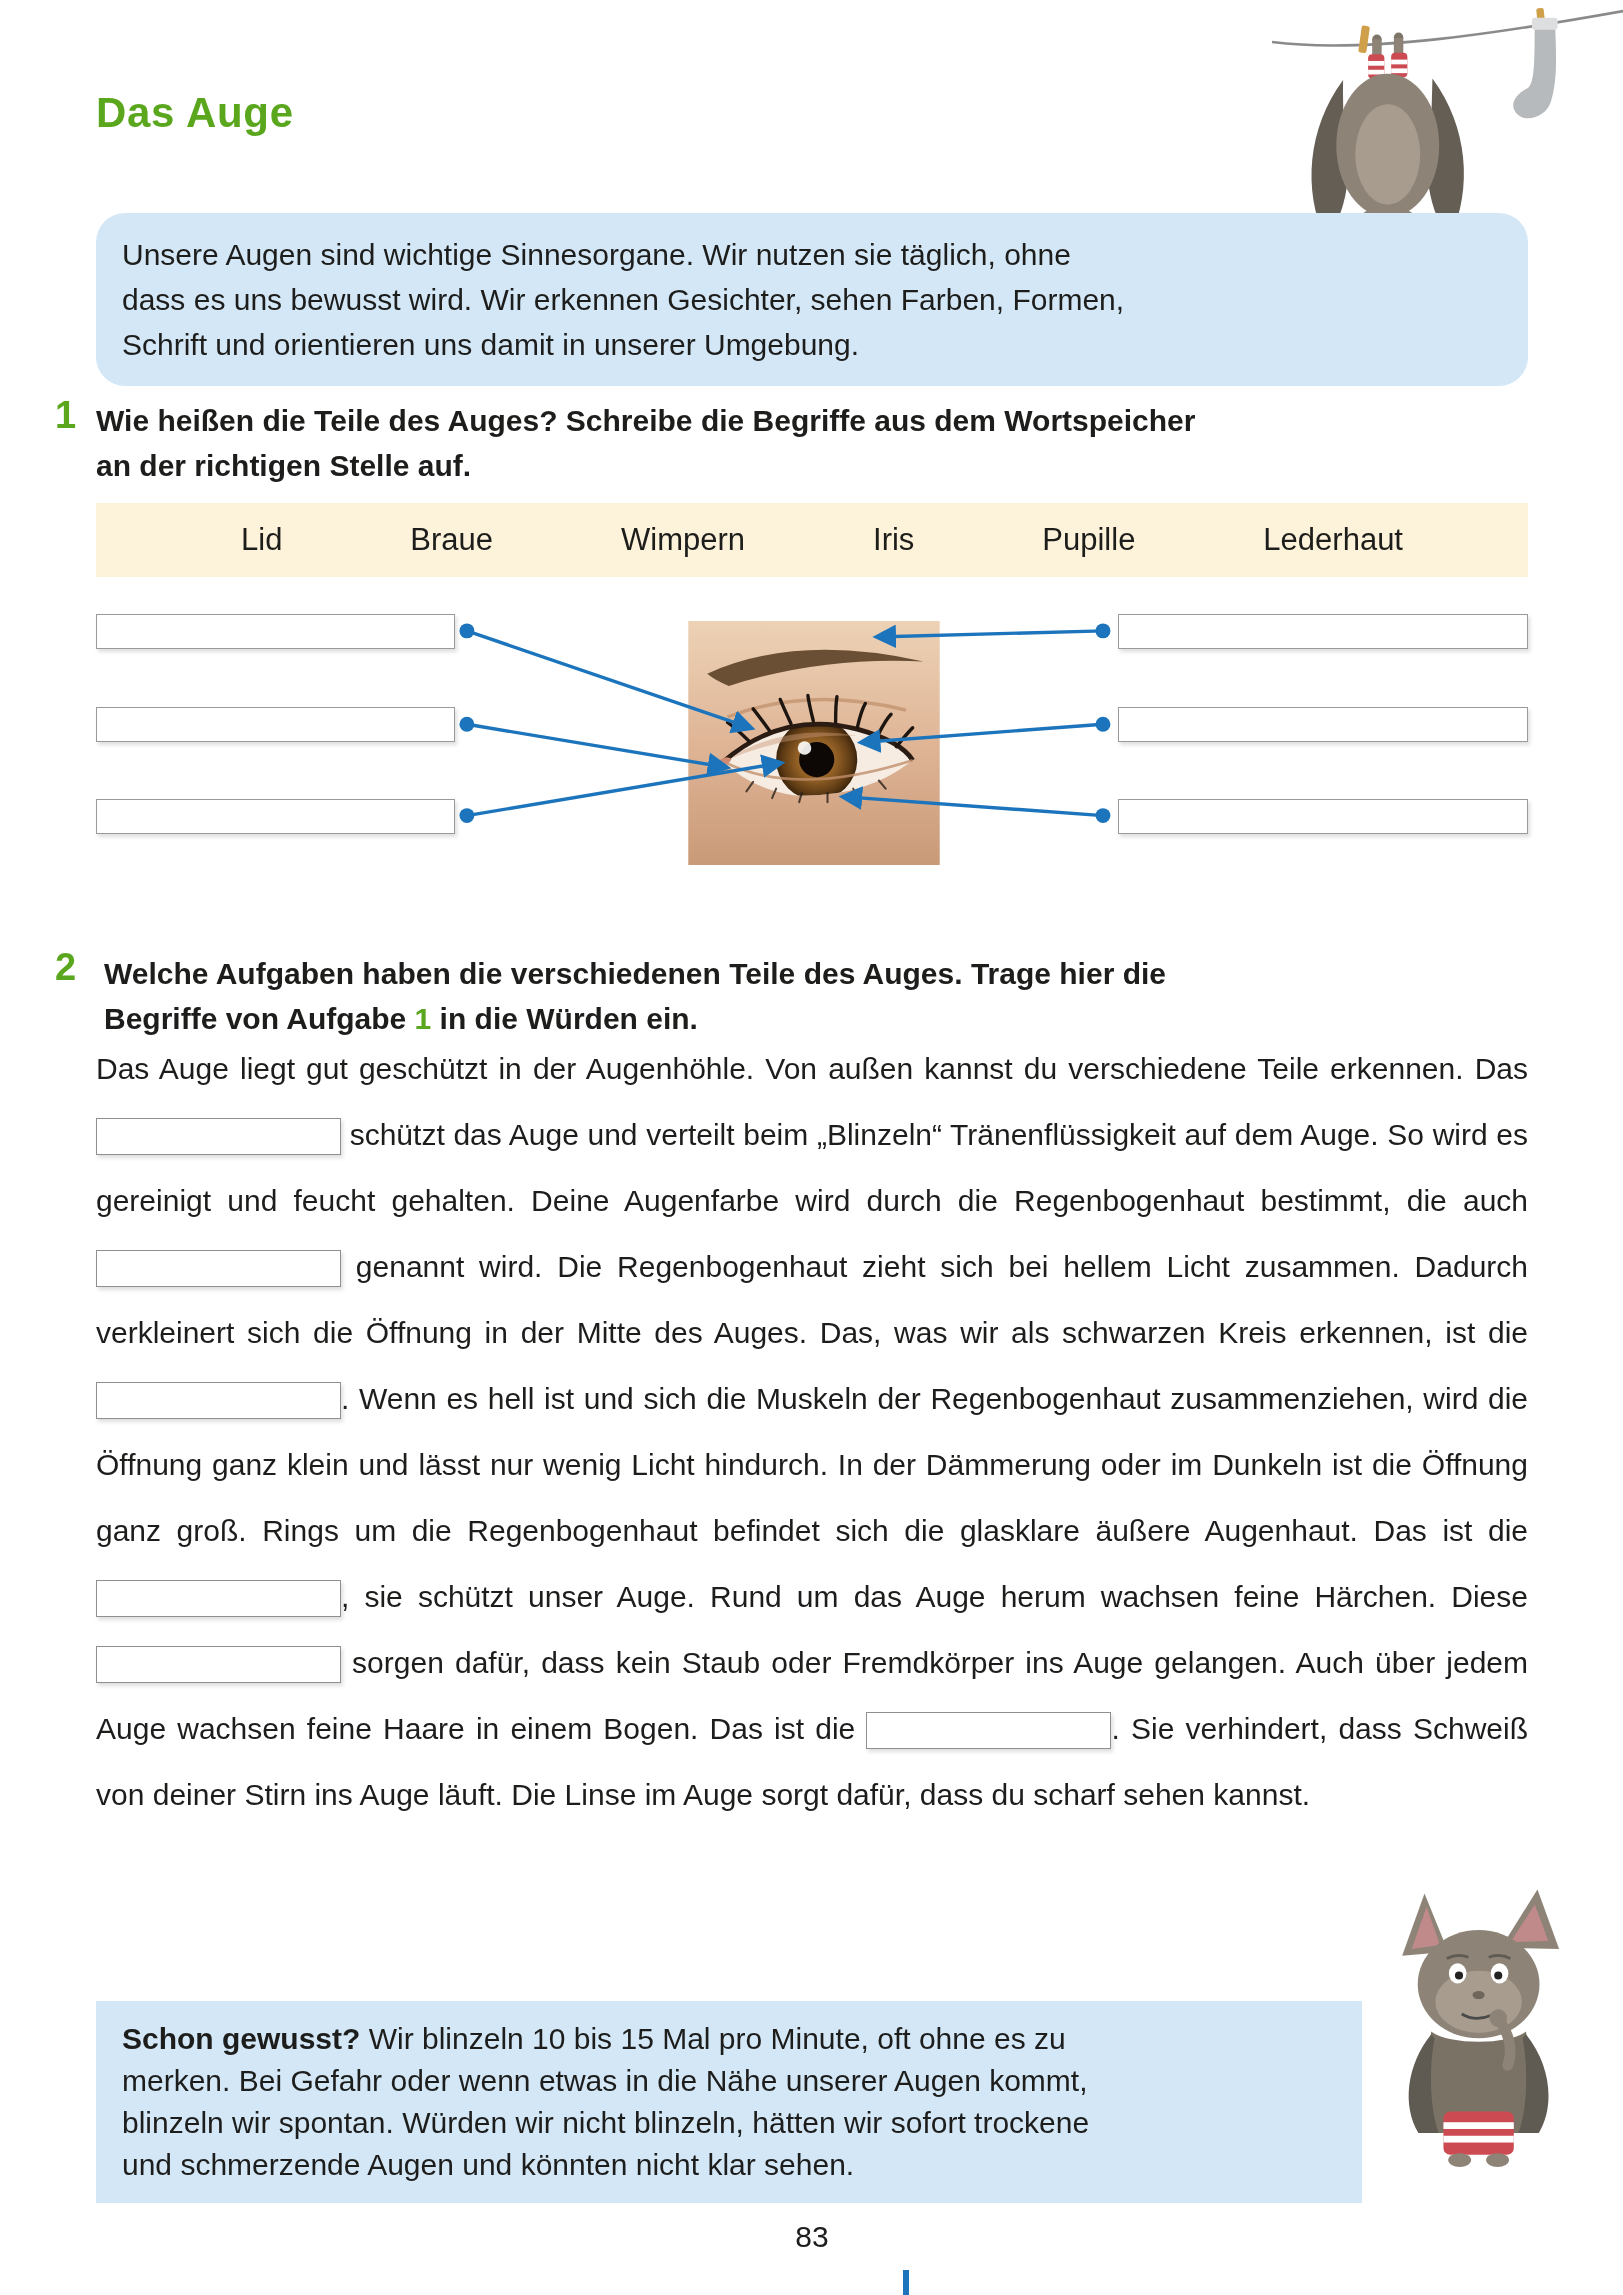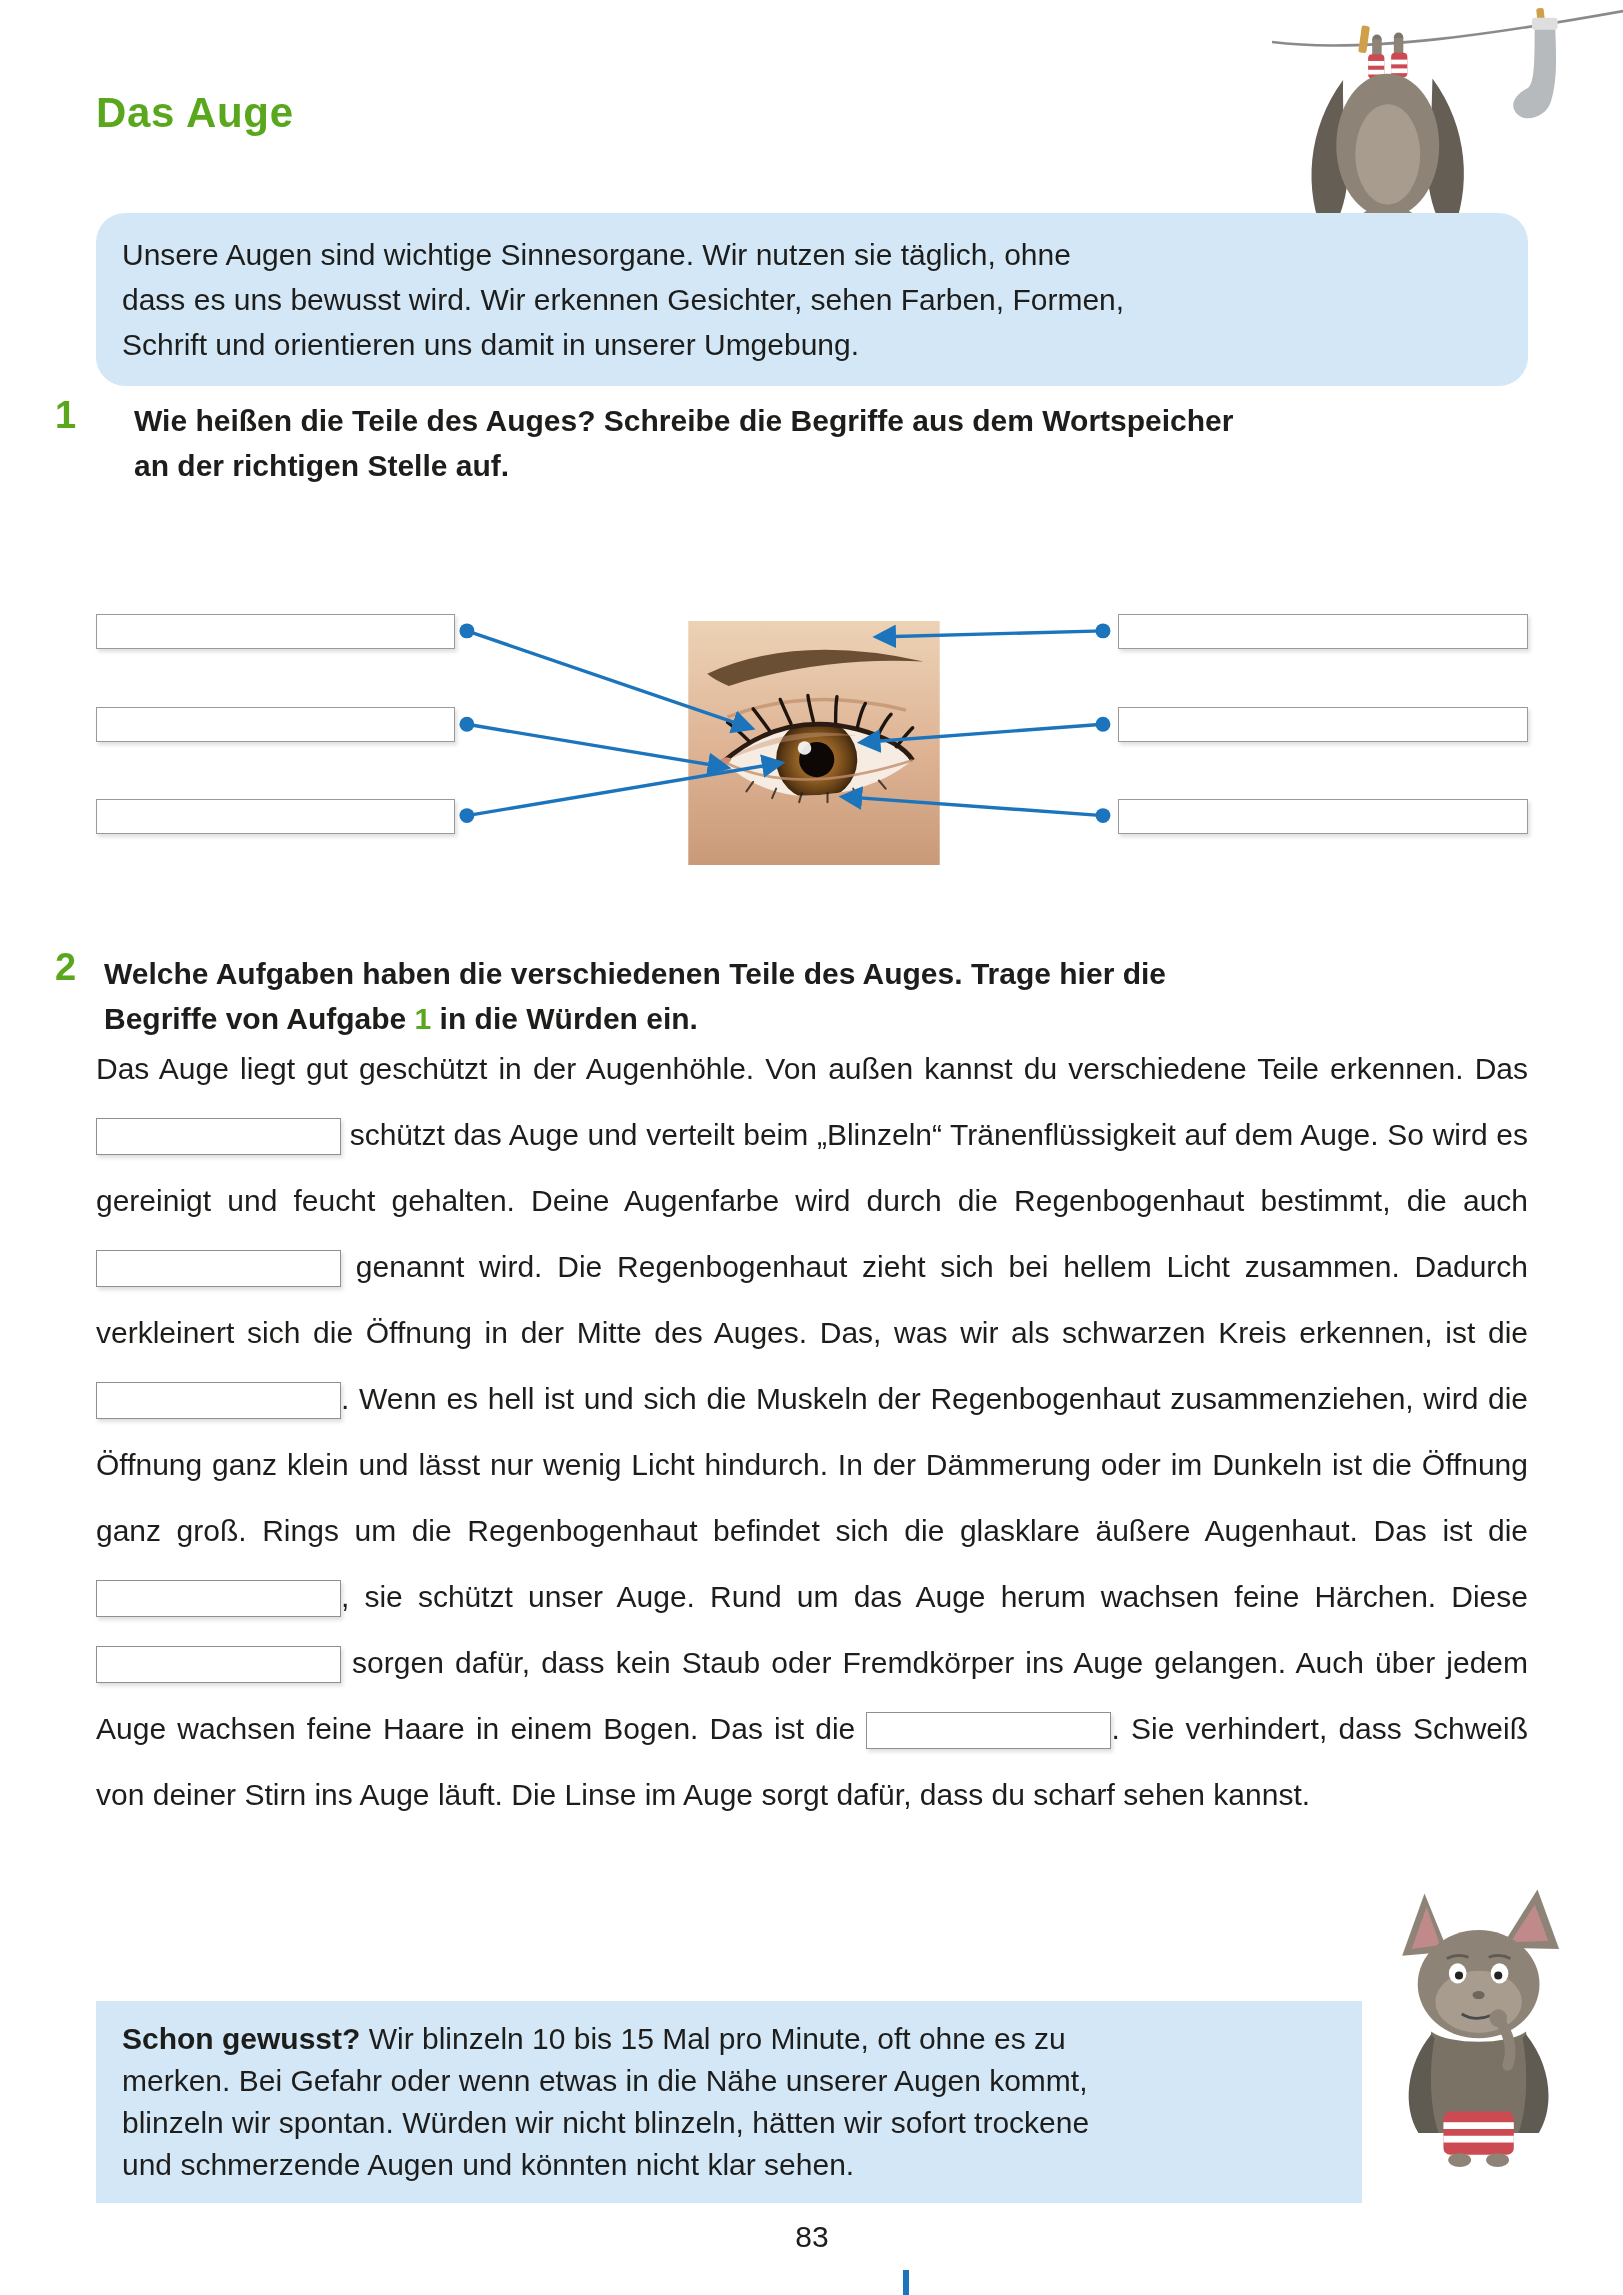--- a/index.html
+++ b/index.html
@@ -19,21 +19,21 @@
   }
   .task-number {
     position:absolute; left:55px; width:41px;
     font-size:38px; font-weight:bold; color:var(--green,#5aa71e);
   }
   .task-text {
     position:absolute; left:96px; width:1432px;
     font-size:30px; font-weight:bold; line-height:45px; white-space:pre-line;
   }
   .task1-number { top:394px; }
-  .task1-text   { top:398px;margin-left:38px; }
+  .task1-text   { top:398px; }
   .task2-number { top:946px; }
   .task2-text   { top:951px;margin-left:8px; }
   .green-ref { color:var(--green,#5aa71e); }
   .wordbank {
     position:absolute; left:96px; top:503px; width:1432px; height:74px;
     background:var(--wordbank-bg,#fdf3da);
     display:flex; align-items:center; justify-content:space-between;
     padding:0 125px 0 145px; font-size:31px;
   }
   .diagram { position:absolute; left:0; top:595px; width:1624px; height:291px; }
@@ -125,20 +125,29 @@
   <div class="title">Das Auge</div>
 
   <div class="infobox">Unsere Augen sind wichtige Sinnesorgane. Wir nutzen sie täglich, ohne
 dass es uns bewusst wird. Wir erkennen Gesichter, sehen Farben, Formen,
 Schrift und orientieren uns damit in unserer Umgebung.</div>
 
   <div class="task-number task1-number">1</div>
   <div class="task-text task1-text">Wie heißen die Teile des Auges? Schreibe die Begriffe aus dem Wortspeicher
 an der richtigen Stelle auf.</div>
 
+  <div class="wordbank">
+
+  <span>Lid</span>
+      <span>Braue</span>
+      <span>Wimpern</span>
+      <span>Iris</span>
+      <span>Pupille</span>
+      <span>Lederhaut</span>
+    </div>
 
   <div class="diagram">
     <div class="answer-box ab-left ab-r1"></div>
     <div class="answer-box ab-left ab-r2"></div>
     <div class="answer-box ab-left ab-r3"></div>
     <div class="answer-box ab-right ab-r1"></div>
     <div class="answer-box ab-right ab-r2"></div>
     <div class="answer-box ab-right ab-r3"></div>
 
     <div class="eye-wrap">

